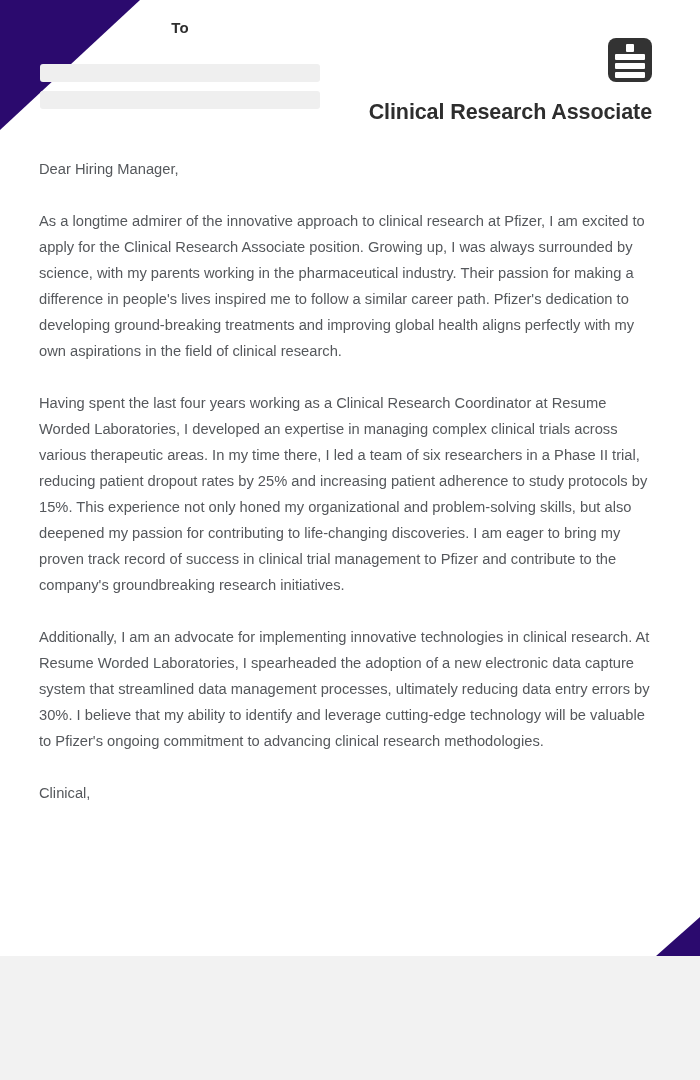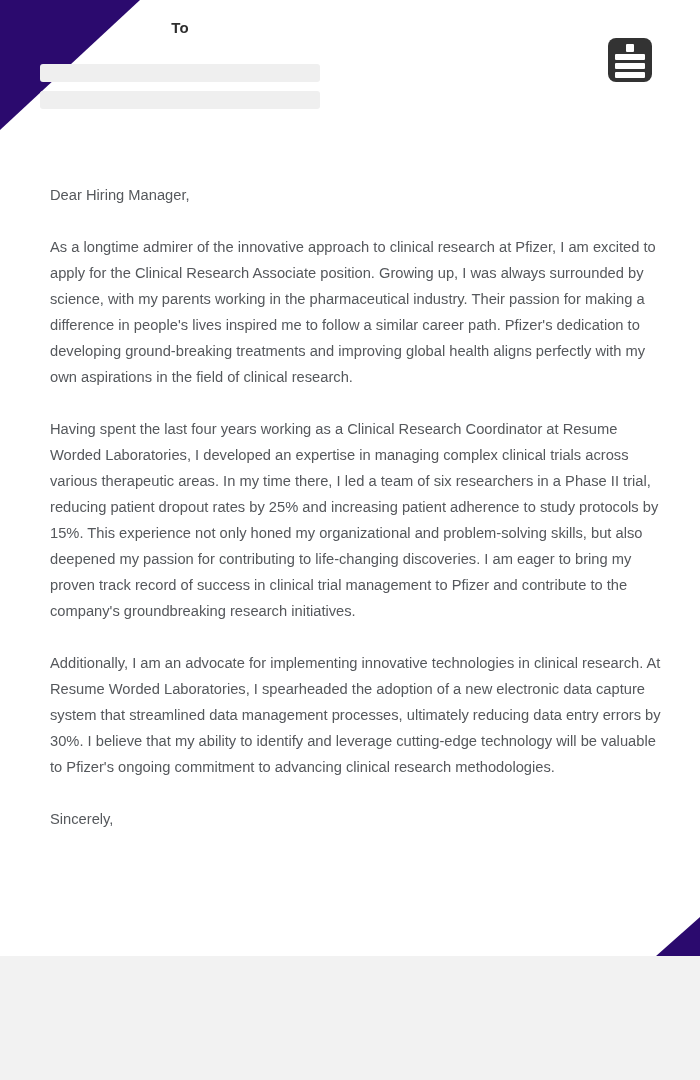--- a/index.html
+++ b/index.html
@@ -143,26 +143,25 @@
     color: #2e2e2e;
     line-height: 1.15;
     letter-spacing: -0.1px;
     white-space: nowrap;
   }
 
   
   .letter-body {
     position: absolute;
     left: 39px;
-    top: 182px;
+    top: 156px;
     width: 616px;
     font-size: 14.7px;
     line-height: 26px;
     color: #55585c;
-    margin-left: 11px;
   }
   .letter-body p {
     margin: 0 0 26px 0;
   }
   .salutation {
     margin-bottom: 26px !important;
   }
   .signoff-line {
     margin: 0;
   }
@@ -184,36 +183,37 @@
         <div class="ph-bar" style="background: rgb(239, 239, 239);"></div>
       </div>
 
       <div class="header-right">
         <span class="doc-icon">
           <span class="tab"></span>
           <span class="ln ln1"></span>
           <span class="ln ln2"></span>
           <span class="ln ln3"></span>
         </span>
+        <div class="job-title" style="color: rgb(46, 46, 46);">Clinical Research Associate</div>
       </div>
 
     </div>
 
     <div class="letter-body" style="color: rgb(85, 88, 92);">
 
       <p class="salutation">Dear Hiring Manager,</p>
 
       <p>As a longtime admirer of the innovative approach to clinical research at Pfizer, I am excited to apply for the Clinical Research Associate position. Growing up, I was always surrounded by science, with my parents working in the pharmaceutical industry. Their passion for making a difference in people's lives inspired me to follow a similar career path. Pfizer's dedication to developing ground-breaking treatments and improving global health aligns perfectly with my own aspirations in the field of clinical research.</p>
 
       <p>Having spent the last four years working as a Clinical Research Coordinator at Resume Worded Laboratories, I developed an expertise in managing complex clinical trials across various therapeutic areas. In my time there, I led a team of six researchers in a Phase II trial, reducing patient dropout rates by 25% and increasing patient adherence to study protocols by 15%. This experience not only honed my organizational and problem-solving skills, but also deepened my passion for contributing to life-changing discoveries. I am eager to bring my proven track record of success in clinical trial management to Pfizer and contribute to the company's groundbreaking research initiatives.</p>
 
       <p>Additionally, I am an advocate for implementing innovative technologies in clinical research. At Resume Worded Laboratories, I spearheaded the adoption of a new electronic data capture system that streamlined data management processes, ultimately reducing data entry errors by 30%. I believe that my ability to identify and leverage cutting-edge technology will be valuable to Pfizer's ongoing commitment to advancing clinical research methodologies.</p>
 
 
-      <p class="signoff-line">Sincerely,</p>
+      <p class="signoff-line">Clinical,</p>
 
 
     </div>
 
     <div class="corner-br"></div>
 
   </div>
 
   <div class="footer-bar"></div>
 

